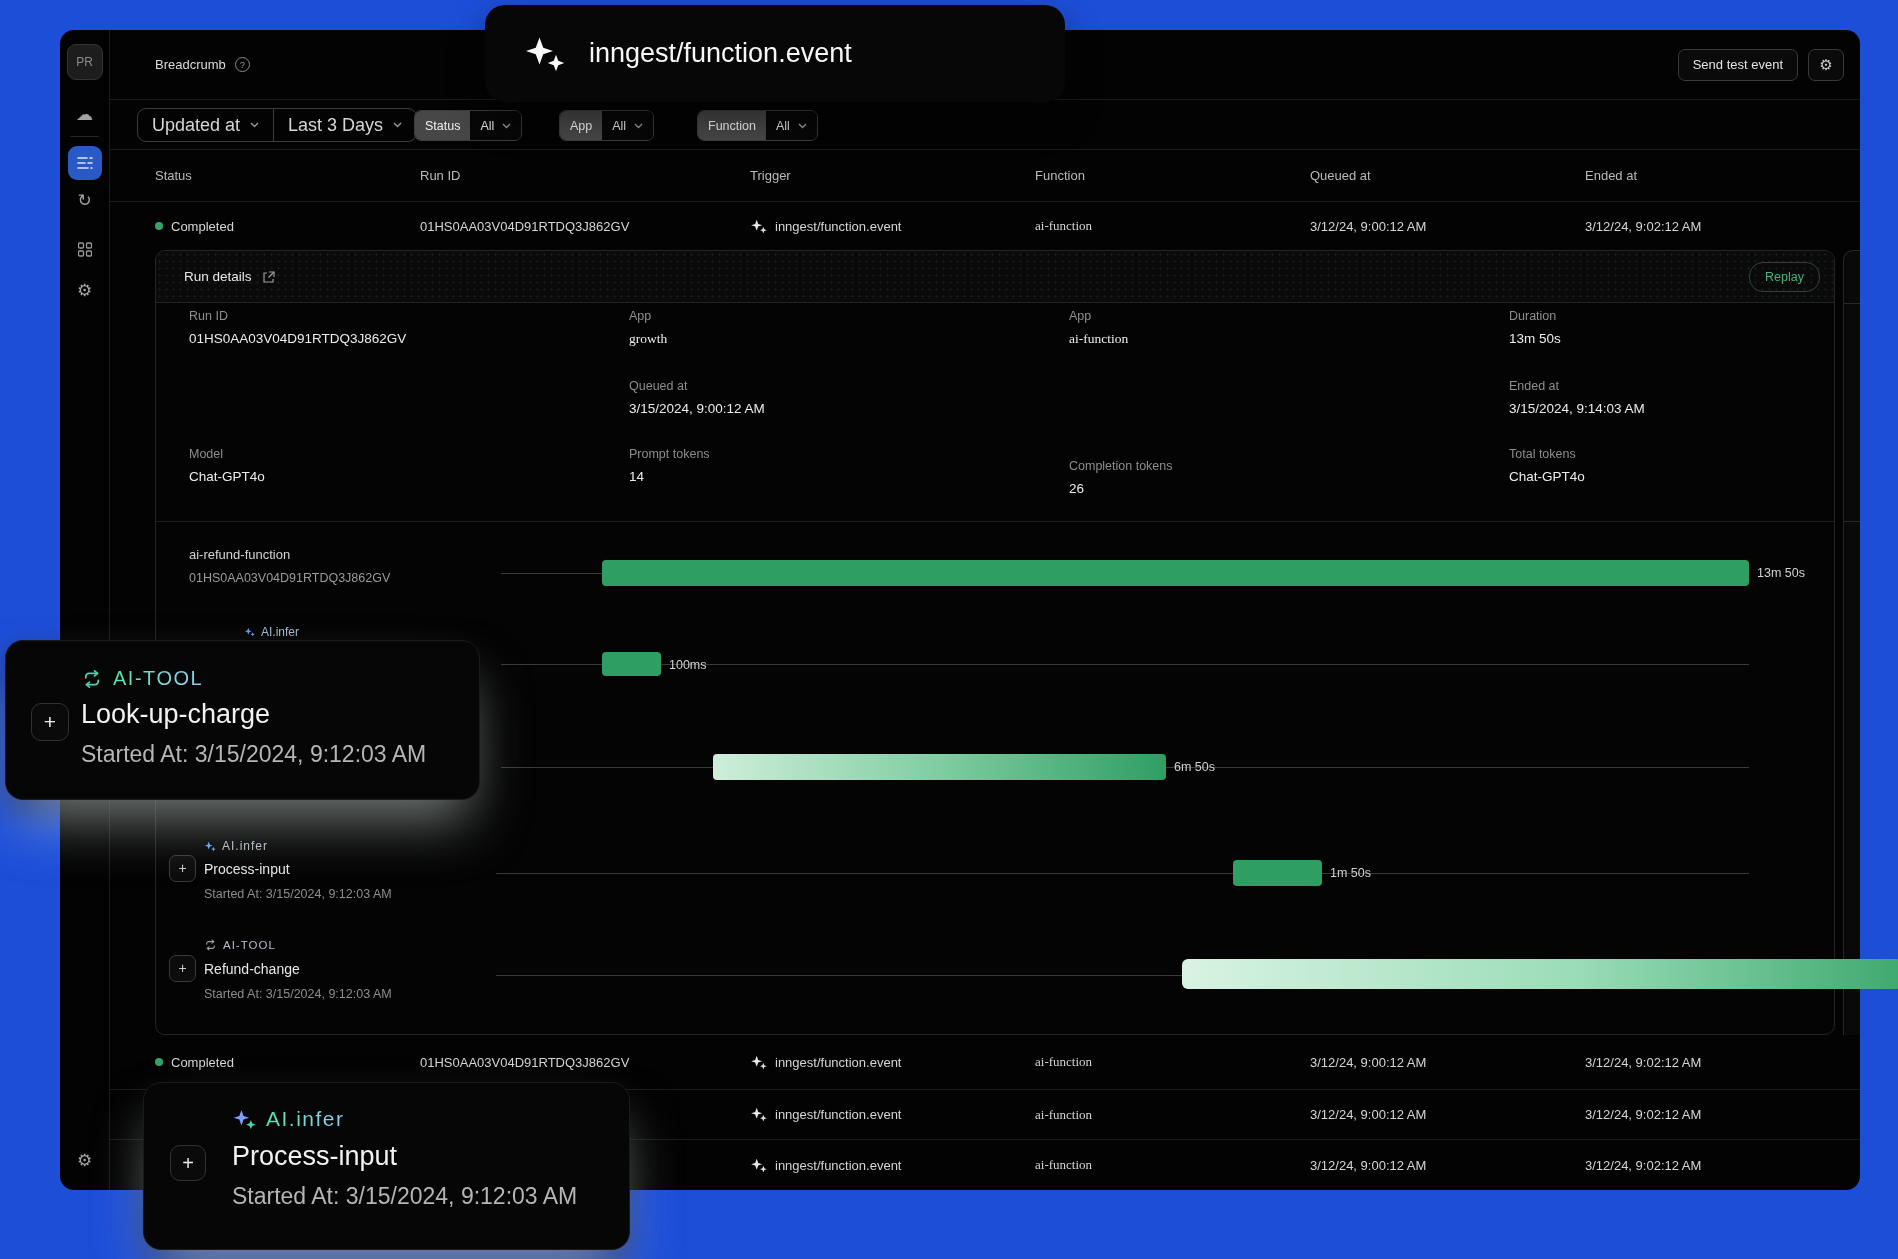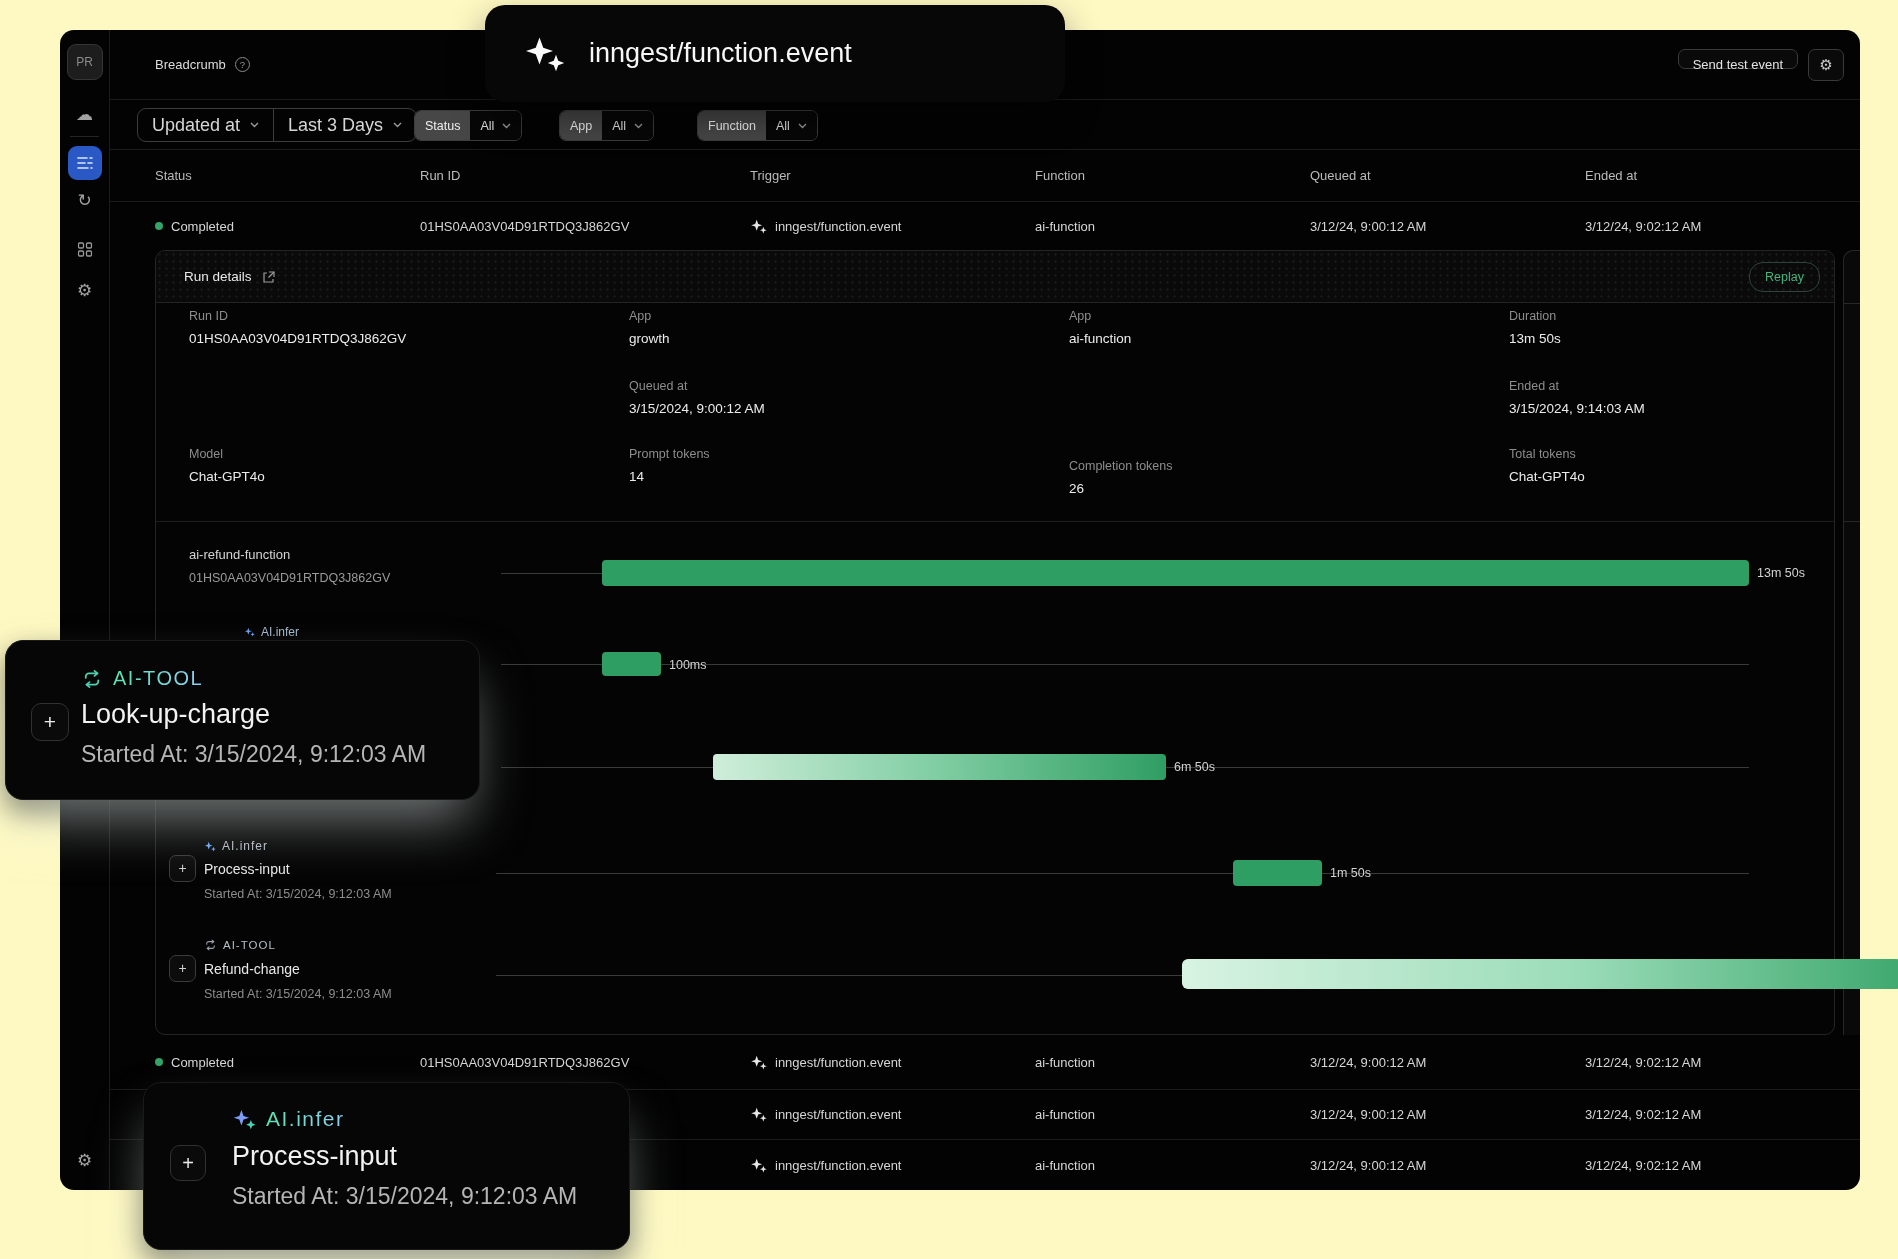--- a/index.html
+++ b/index.html
@@ -1,17 +1,17 @@
 <!DOCTYPE html>
 <html><head>
 <meta charset="utf-8">
 <style>
   * { margin:0; padding:0; box-sizing:border-box; }
   html,body { background:#5a7580; }
-  .canvas { position:relative; width:1898px; height:1259px; background:#fef9c3;
+  .canvas { position:relative; width:1898px; height:1259px; background:#1d4ed8;
             font-family:"Liberation Sans", sans-serif; overflow:hidden; }
   .mono { font-family:Liberation Sans, sans-serif; }
 
   
   .window { position:absolute; left:60px; top:30px; width:1800px; height:1160px;
             background:#030303; border-radius:14px; }
 
   
   .sidebar { position:absolute; left:0; top:0; bottom:0; width:50px; border-right:1px solid #1c1c1c; }
   .sb-item { position:absolute; left:50%; transform:translateX(-50%); text-align:center; color:#a3a3a3; }
@@ -21,21 +21,21 @@
   .sb-divider { position:absolute; left:10px; right:10px; top:106px; border-top:1px solid #242424; }
   .sb-active { top:116px; width:34px; height:34px; background:#2a58c4; border-radius:9px;
                display:flex; align-items:center; justify-content:center; }
 
   
   .topbar { position:absolute; left:50px; right:0; top:0; height:70px; border-bottom:1px solid #1b1b1b; }
   .breadcrumb { position:absolute; left:45px; top:27px; font-size:13px; color:#dcdcdc; display:flex; gap:9px; align-items:center; }
   .help-circle { width:15px; height:15px; border:1px solid #8a8a8a; border-radius:50%; color:#9a9a9a;
                  font-size:9.5px; line-height:13px; text-align:center; }
   .btn { border:1px solid #3a3a3a; border-radius:7px; color:#e3e3e3; background:#0a0a0a; font-size:13px; }
-  .send-btn { position:absolute; right:62px; top:19px; height:20px; padding:0 14px; line-height:30px;margin-left:36px; }
+  .send-btn { position:absolute; right:62px; top:19px; height:32px; padding:0 14px; line-height:30px;margin-left:36px; }
   .gear-btn { position:absolute; right:16px; top:19px; width:36px; height:32px; line-height:30px;
               text-align:center; font-size:15px; color:#c9c9c9; }
 
   
   .filterbar { position:absolute; left:50px; right:0; top:70px; height:50px; border-bottom:1px solid #1b1b1b; }
   .sortgroup { position:absolute; left:27px; top:8px; height:34px; border:1px solid #3c3c3c; border-radius:9px;
                display:flex; align-items:stretch; }
   .sortseg { display:flex; align-items:center; gap:10px; padding:0 14px; color:#d6d6d6; font-size:18px; }
   .sortseg + .sortseg { border-left:1px solid #3c3c3c; }
   .fgroup { position:absolute; top:10px; height:31px; border:1px solid #3c3c3c; border-radius:7px;
@@ -51,21 +51,21 @@
   .runrow .cell { position:absolute; top:0; font-size:13px; color:#d6d6d6; display:flex; align-items:center; gap:8px; height:100%; }
   .c-status { left:45px; color:#b9c6bd; }
   .c-runid  { left:310px; color:#cfcfcf; }
   .c-trigger{ left:640px; color:#e0e0e0; }
   .c-func   { left:925px; }
   .c-queued { left:1200px; }
   .c-ended  { left:1475px; }
   .h-status { left:45px; } .h-runid { left:310px; } .h-trigger { left:640px; }
   .h-func { left:925px; } .h-queued { left:1200px; } .h-ended { left:1475px; }
   .dot { width:8px; height:8px; border-radius:50%; background:#34a468; flex:none; }
-  .link { color:#57a5e8; }
+  .link { color:#57a5e8;font-family:Liberation Serif, serif; }
   .row-top { top:172px; height:48px; }
   .row-a { top:1005px; height:55px; border-bottom:1px solid #1b1b1b; }
   .row-b { top:1060px; height:50px; border-bottom:1px solid #1b1b1b; }
   .row-c { top:1110px; height:50px; }
 
   
   .panel { position:absolute; left:95px; top:220px; width:1680px; height:785px; background:#040404;
            border:1px solid #242424; border-radius:10px; }
   .panel-head { position:absolute; left:0; right:0; top:0; height:52px; background:#0a0a0a;
                 border-bottom:1px solid #242424; border-radius:10px 10px 0 0;

